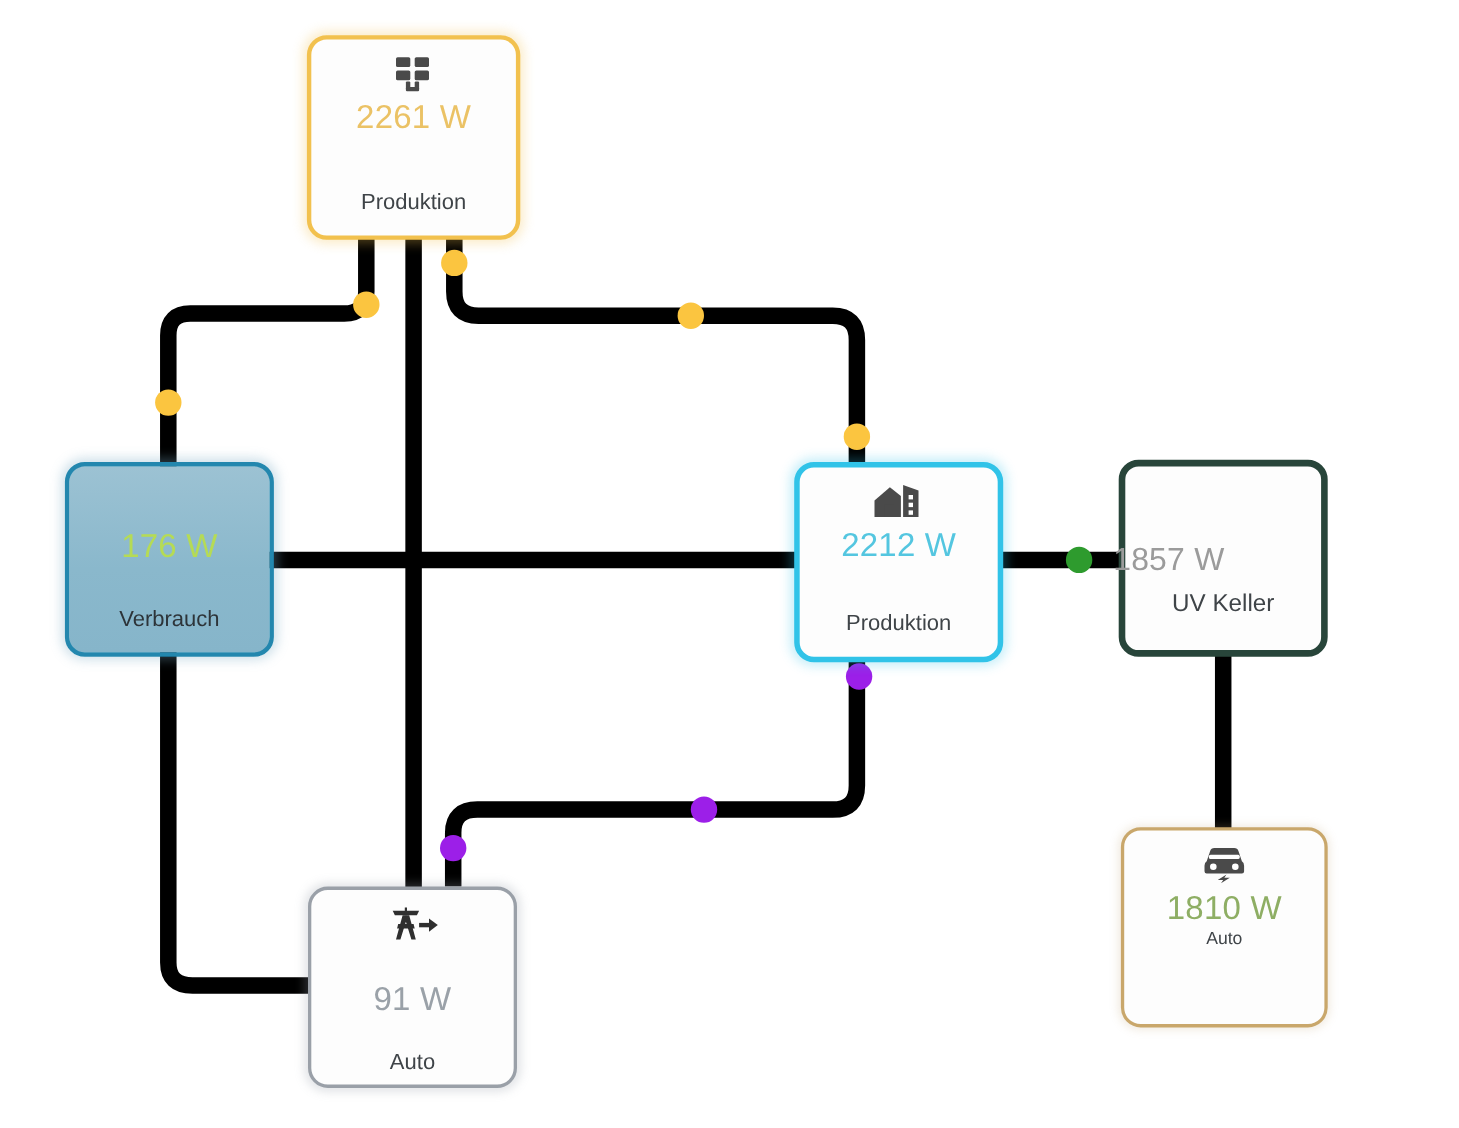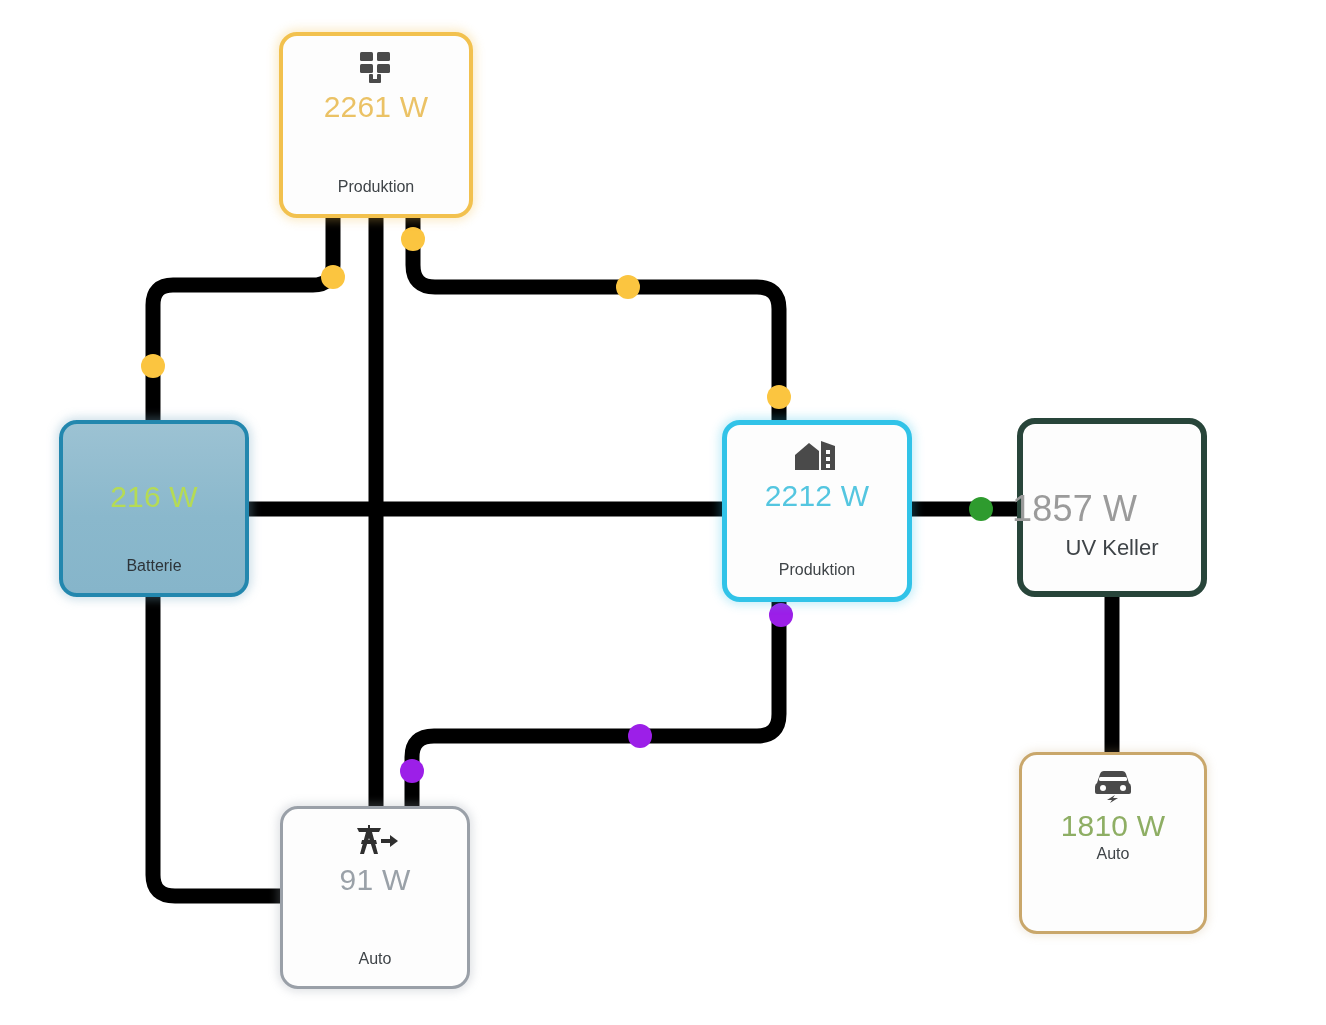--- a/index.html
+++ b/index.html
@@ -43,21 +43,21 @@
     line-height: 0;
   }
   .node-value {
     font-size: 30px;
     line-height: 34px;
     margin-top: 6px;
     white-space: nowrap;
     letter-spacing: 0.2px;
   }
   .node-label {
-    font-size: 16px;
+    font-size: 20px;
     color: #3f4448;
     margin-top: auto;
     margin-bottom: 18px;
     white-space: nowrap;
   }
 
   
   #node-produktion {
     left: 279px; top: 32px; width: 194px; height: 186px;
     border: 4px solid #F2C14E;
@@ -85,38 +85,39 @@
 
   
   #node-uvkeller {
     left: 1017px; top: 418px; width: 190px; height: 179px;
     border: 6px solid #28453A;
   }
   #node-uvkeller .node-value {
     color: #9B9B9B;
     position: absolute;
     left: -11px; top: 62px;
-    font-size: 36px;
+    font-size: 29px;
   }
   #node-uvkeller .node-label { font-size: 22px; margin-bottom: 30px; }
 
   
   #node-auto {
     left: 1019px; top: 752px; width: 188px; height: 182px;
     border: 3px solid #C9A76B;
     box-shadow: 0 0 8px 2px rgba(190,165,120,0.22);
   }
   #node-auto .node-value { color: #8EAE64; }
   #node-auto .node-label { font-size: 16px; margin-top: 2px; margin-bottom: auto; }
 
   
   #node-netz {
     left: 280px; top: 806px; width: 190px; height: 183px;
     border: 3px solid #9AA0A8;
     box-shadow: 0 0 9px 3px rgba(150,158,168,0.28);
+    gap: 29px;
   }
   #node-netz .node-value { color: #9AA1A8; }
 </style>
 </head>
 <body>
 
 <div id="stage">
 
   <svg id="flow-svg" viewBox="0 0 1326 1025">
     <g fill="none" stroke="#000000" stroke-width="15" stroke-linecap="butt">
@@ -163,22 +164,22 @@
           <rect x="19" y="24" width="4" height="8" rx="1"></rect>
           <rect x="11" y="29" width="12" height="4" rx="1"></rect>
         </g>
       </svg>
     </span>
     <div class="node-value">2261 W</div>
     <div class="node-label">Produktion</div>
   </div>
 
   <div class="node" id="node-batterie">
-    <div class="node-value">216 W</div>
-    <div class="node-label">Batterie</div>
+    <div class="node-value">176 W</div>
+    <div class="node-label">Verbrauch</div>
   </div>
 
   <div class="node" id="node-verbrauch">
     <span class="node-icon">
       <svg width="46" height="32" viewBox="0 0 46 32" aria-hidden="true">
         <g fill="#4a4a4a">
           <path d="M1 16 L15 4 L25 12 L25 31 L1 31 Z"></path>
           <rect x="10" y="20" width="8" height="11"></rect>
           <path d="M27 2 L41 7 L41 31 L27 31 Z"></path>
           <rect x="32" y="11" width="4" height="4" fill="#ffffff"></rect>

